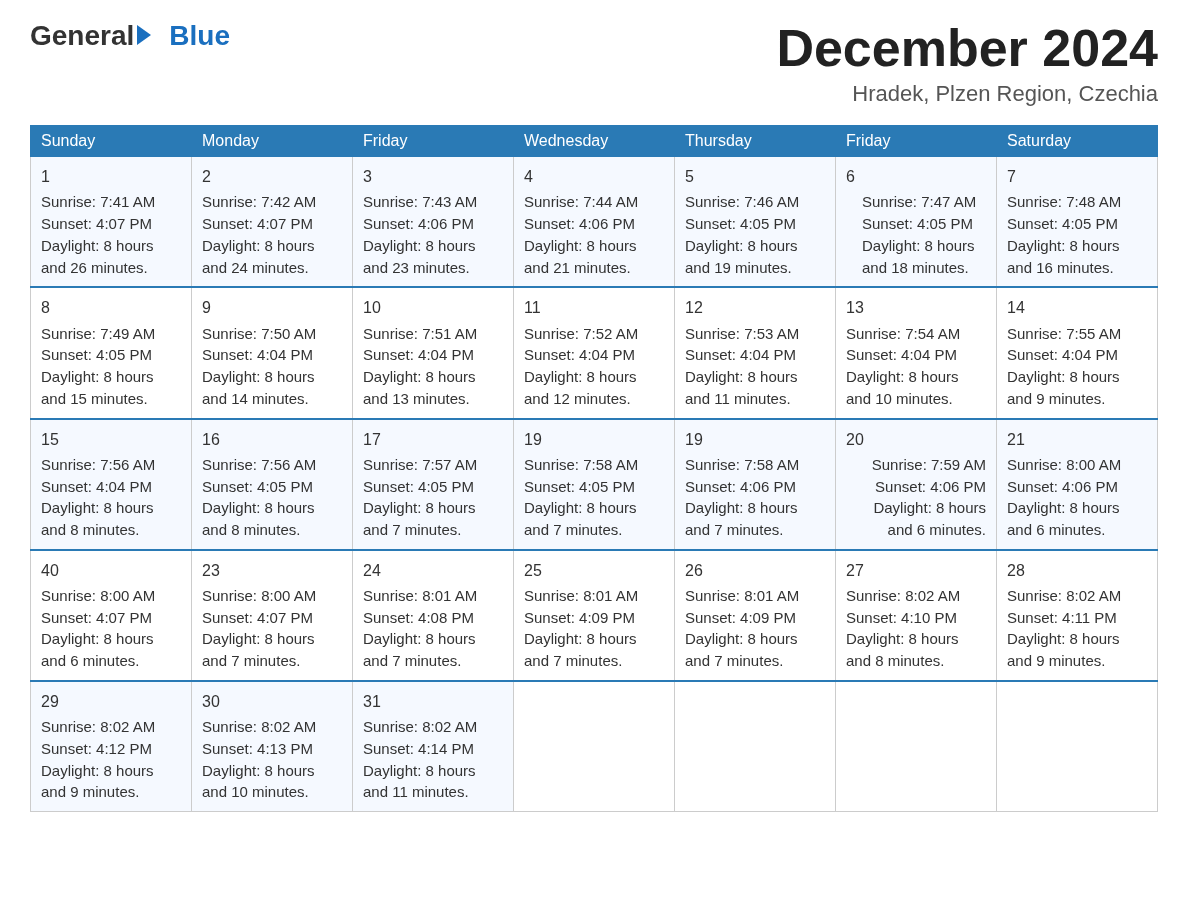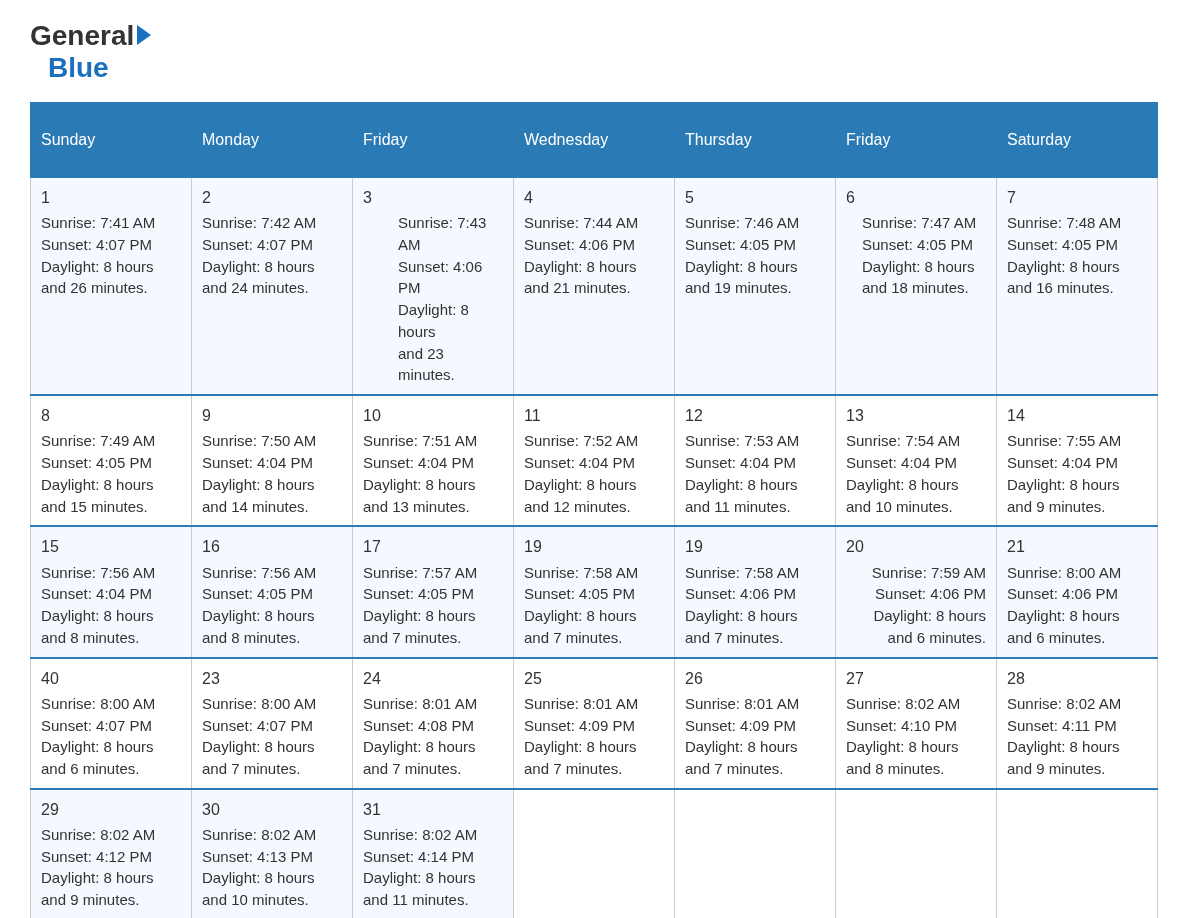--- a/index.html
+++ b/index.html
@@ -11,21 +11,21 @@
       min-height: 918px;
     }
     .header {
       display: flex;
       justify-content: space-between;
       align-items: flex-start;
       margin-bottom: 18px;
     }
     .logo {
       display: flex;
-      flex-direction: column;
+      flex-direction: row;
       align-items: flex-start;
     }
     .logo-general {
       font-size: 28px;
       font-weight: bold;
       color: #333;
       display: flex;
       align-items: center;
     }
     .logo-arrow {
@@ -58,21 +58,21 @@
       margin-top: 4px;
     }
     table {
       width: 100%;
       border-collapse: collapse;
       font-size: 14px;
     }
     thead tr th {
       background-color: #2a7ab5;
       color: #fff;
-      padding: 28px 10px;
+      padding: 6px 10px;
       text-align: left;
       font-size: 16px;
       font-weight: normal;
       border: 1px solid #2a7ab5;
     }
     tbody tr td {
       vertical-align: top;
       padding: 8px 10px;
       border: 1px solid #ccc;
       color: #333;
@@ -105,20 +105,24 @@
 </head>
 <body>
 
 <div class="header">
   <div class="logo">
     <div class="logo-general">
       <span>General</span>
       <span class="logo-arrow"></span>
     </div>
     <div class="logo-line2">Blue</div>
+  </div>
+  <div class="title-block">
+    <div class="main-title">December 2024</div>
+    <div class="subtitle">Hradek, Plzen Region, Czechia</div>
   </div>
 </div>
 
 <table>
   <thead>
     <tr>
     <th>Sunday</th>
         <th>Monday</th>
         <th>Friday</th>
         <th>Wednesday</th>
@@ -138,21 +142,21 @@
         </td>
         <td>
           <span class="day-num">2</span>
           <div class="day-info" style="white-space: pre-line;">Sunrise: 7:42 AM
 Sunset: 4:07 PM
 Daylight: 8 hours
 and 24 minutes.</div>
         </td>
         <td>
           <span class="day-num">3</span>
-          <div class="day-info" style="white-space: pre-line; margin-left: 35px;">Sunrise: 7:43 AM
+          <div class="day-info" style="white-space: pre-line;">Sunrise: 7:43 AM
 Sunset: 4:06 PM
 Daylight: 8 hours
 and 23 minutes.</div>
         </td>
         <td>
           <span class="day-num">4</span>
           <div class="day-info" style="white-space: pre-line;">Sunrise: 7:44 AM
 Sunset: 4:06 PM
 Daylight: 8 hours
 and 21 minutes.</div>

